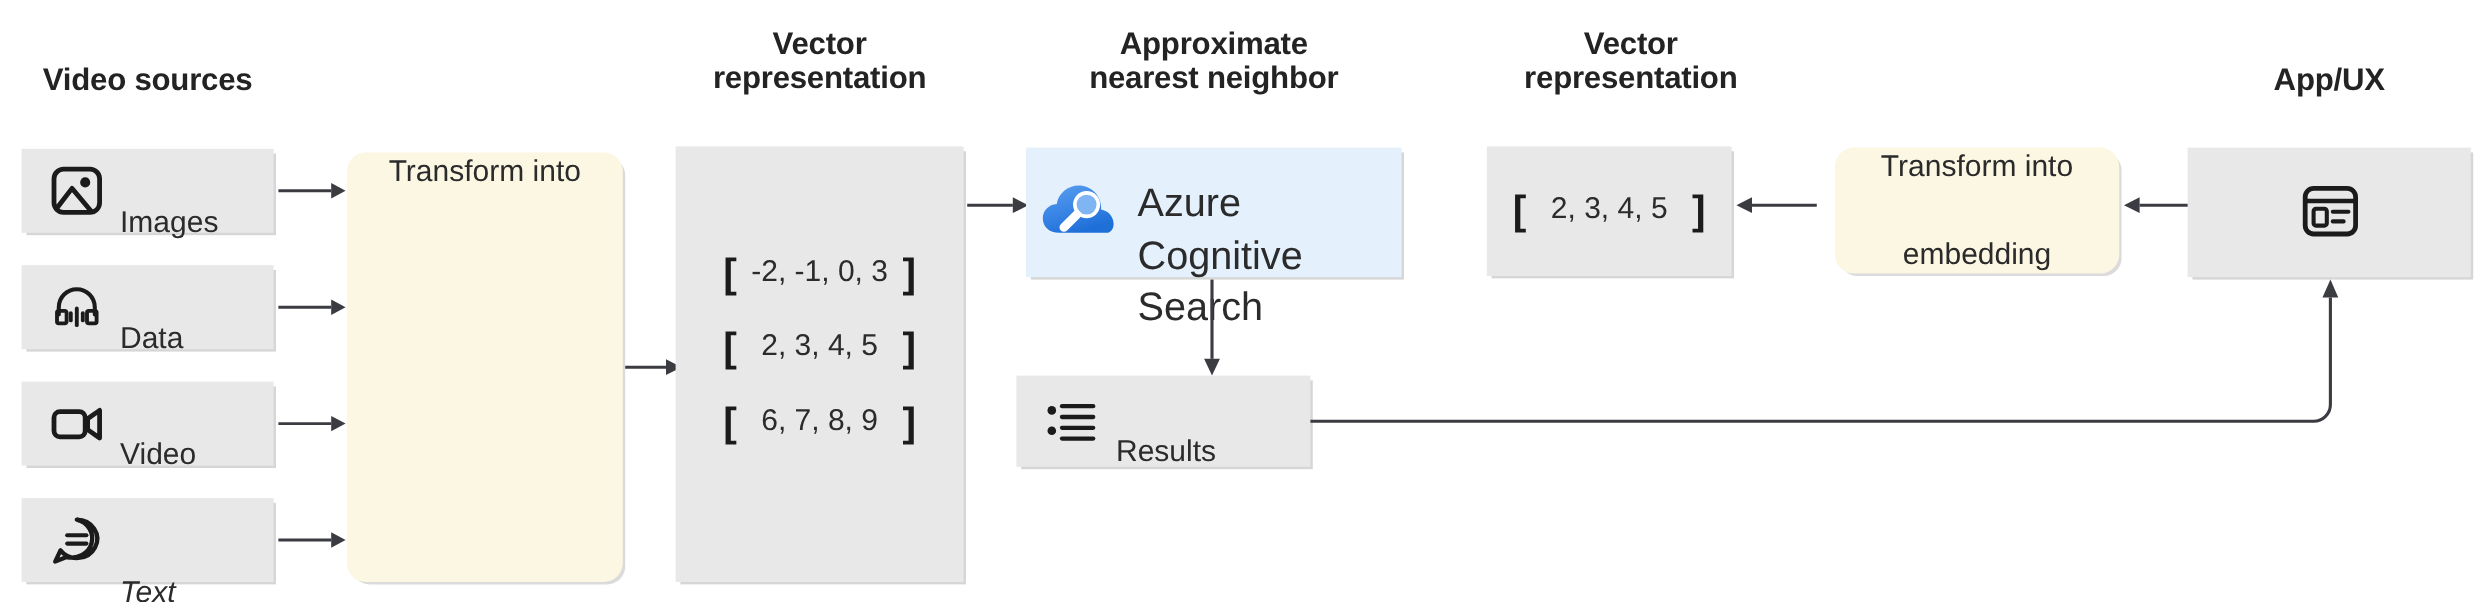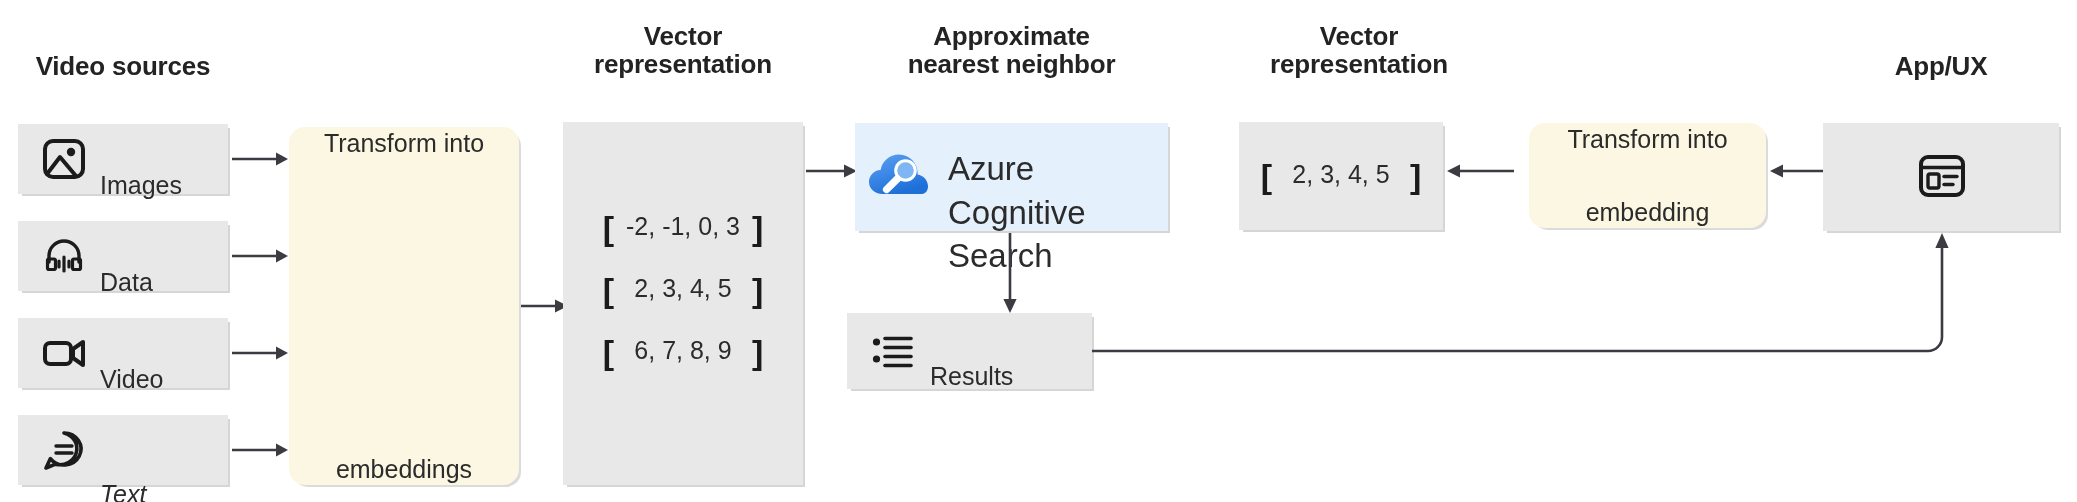--- a/index.html
+++ b/index.html
@@ -167,21 +167,20 @@
     <path d="M44 3.6 L56 10 L44 16.4 Z" fill="#3b3b42"></path>
   </svg>
   <svg class="arrow-head" style="left:232px; top:440px;" width="58" height="20" viewBox="0 0 58 20">
     <line x1="0" y1="10" x2="44" y2="10" stroke="#3b3b42" stroke-width="2.4"></line>
     <path d="M44 3.6 L56 10 L44 16.4 Z" fill="#3b3b42"></path>
   </svg>
 
   <div class="box-yellow" style="left:289px; top:127px; width:230px; height:358px;"></div>
   <div class="centered-text" style="left:289px; top:127px; width:230px; height:358px; flex-direction:column;">
     <span>Transform into</span>
-    <span>embeddings</span>
   </div>
 
   <svg class="arrow-head" style="left:521px; top:296px;" width="48" height="20" viewBox="0 0 48 20">
     <line x1="0" y1="10" x2="34" y2="10" stroke="#3b3b42" stroke-width="2.6"></line>
     <path d="M34 3.4 L47 10 L34 16.6 Z" fill="#3b3b42"></path>
   </svg>
 
   <div class="box" style="left:563px; top:122px; width:240px; height:363px;">
     <div class="vecrow" style="top:90px;">
       <span class="brk">[</span>

